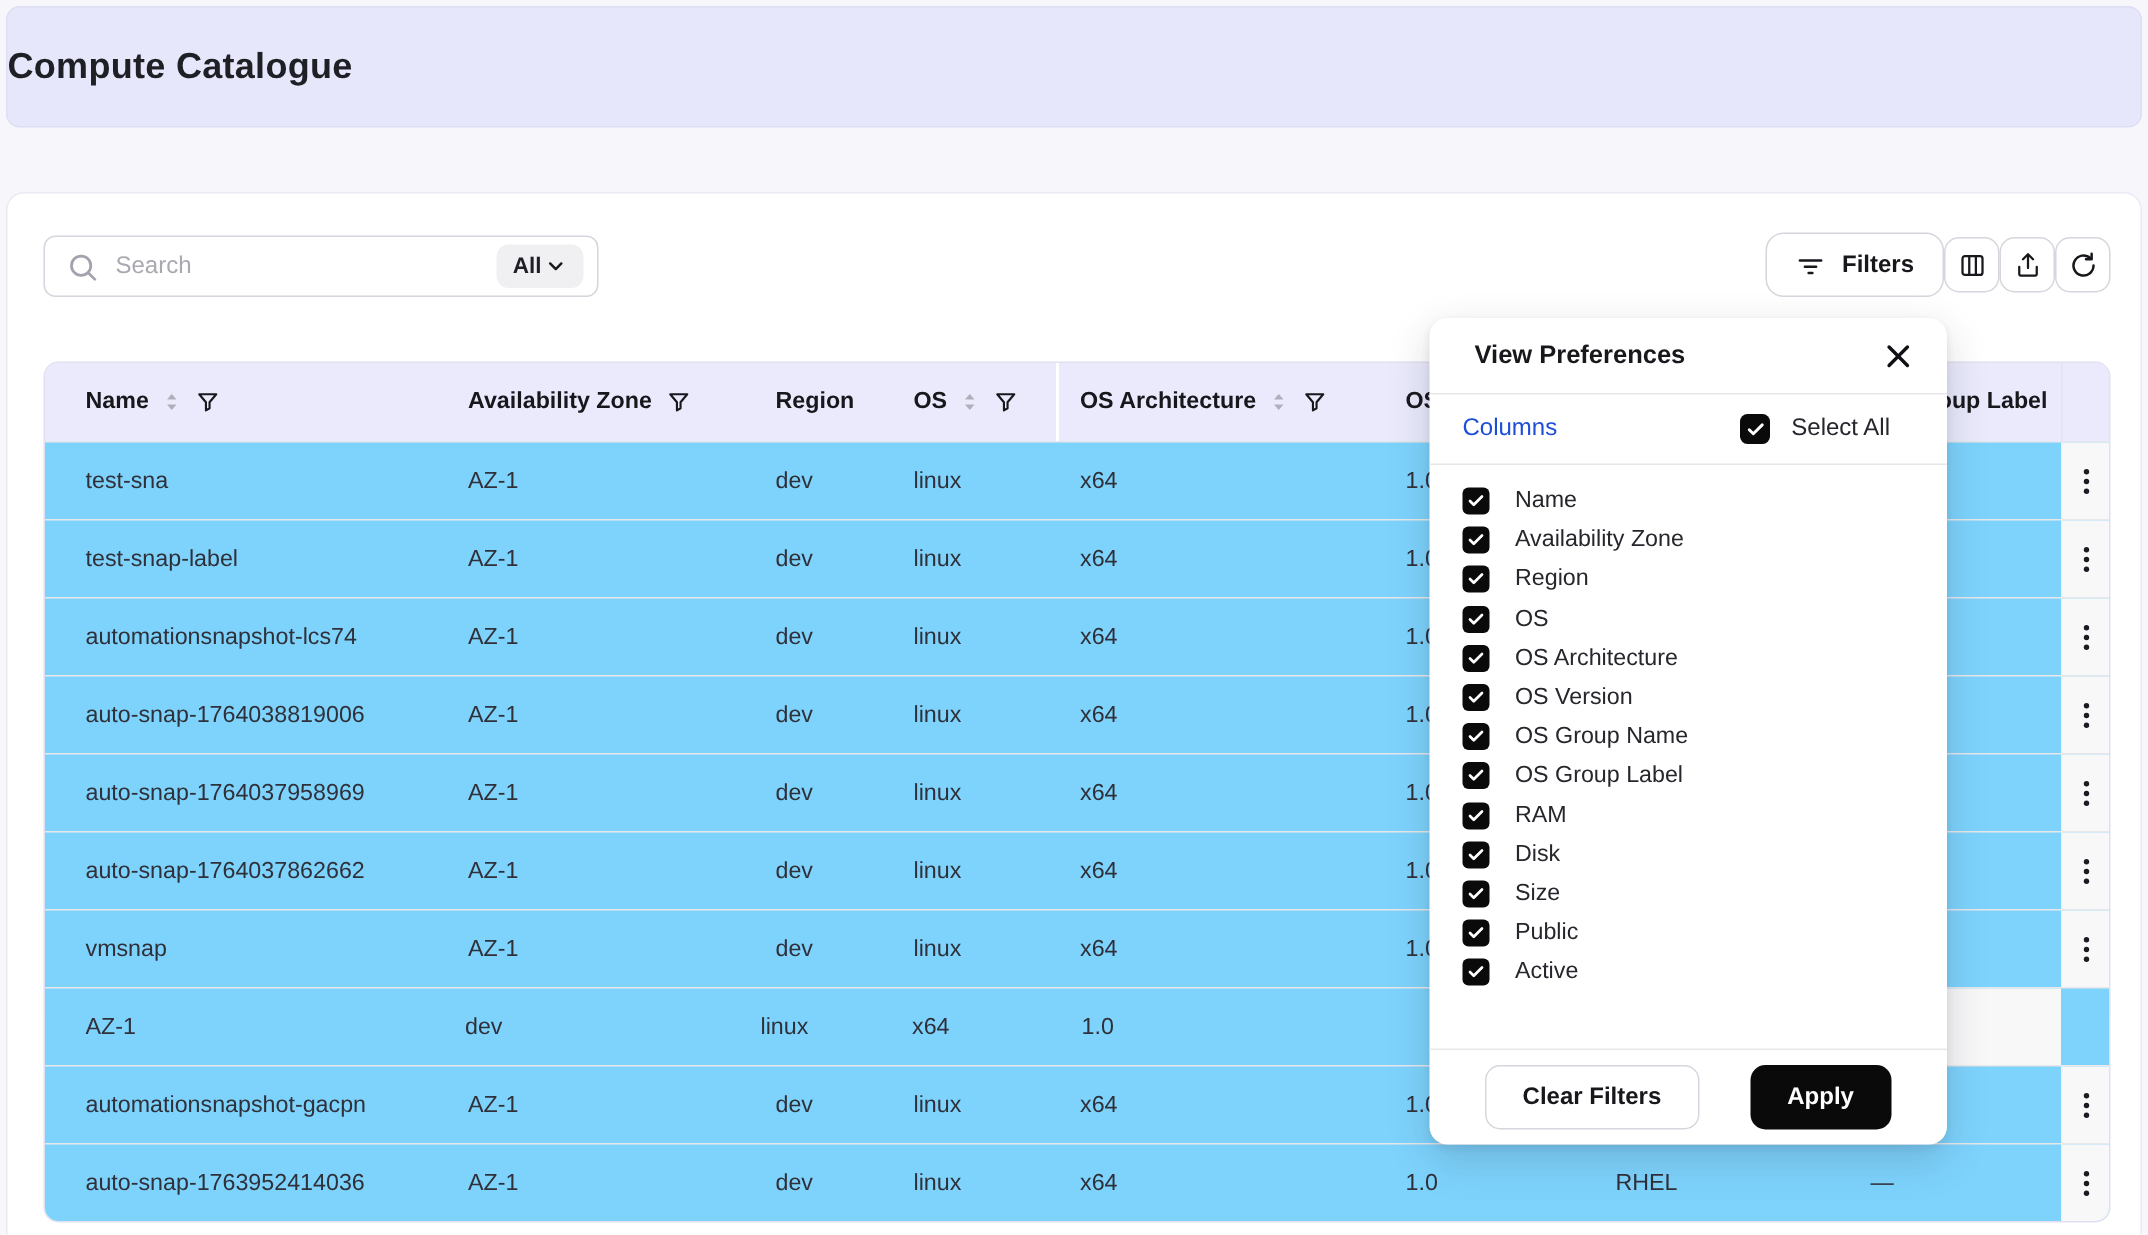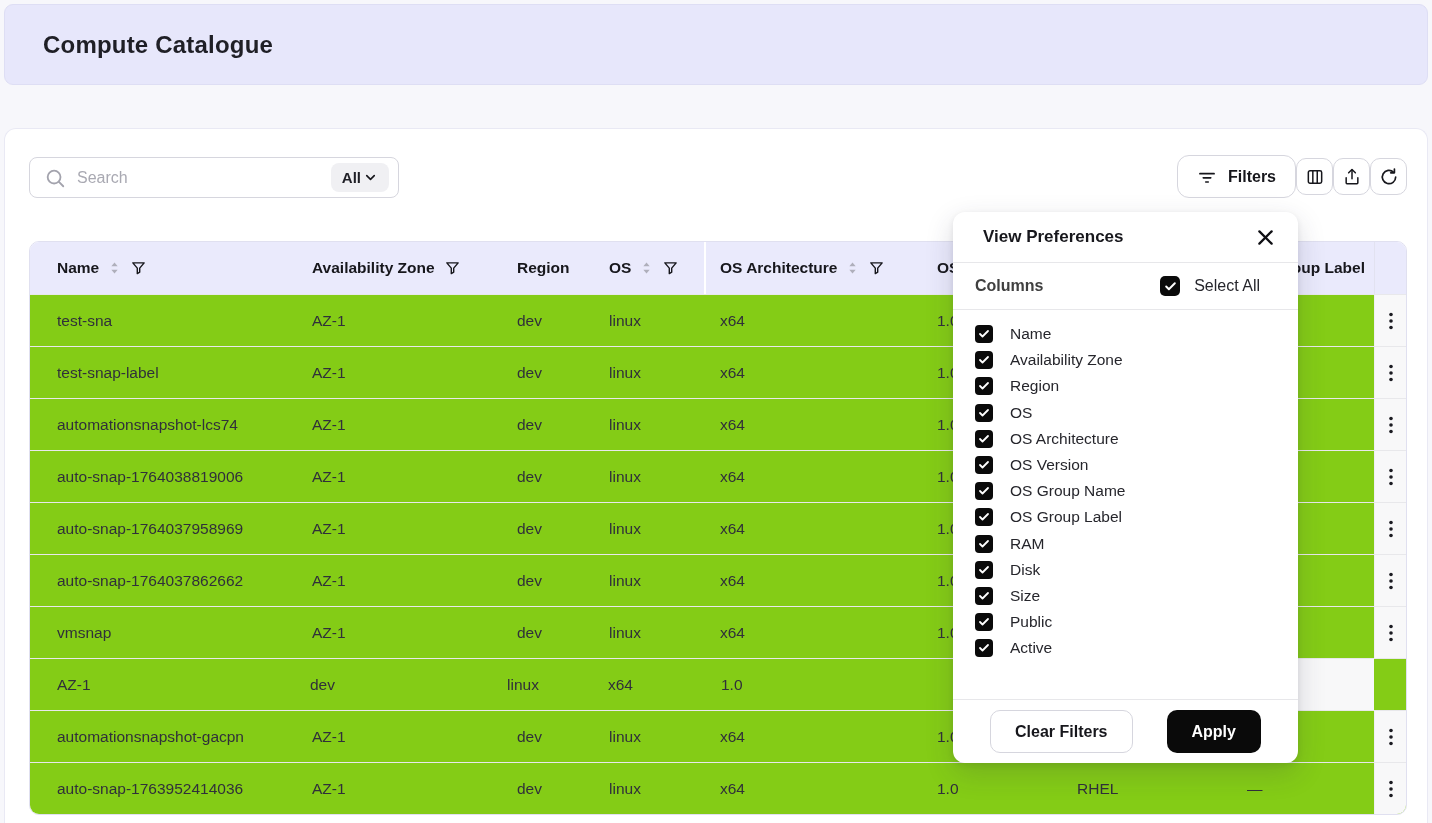--- a/index.html
+++ b/index.html
@@ -5,21 +5,21 @@
   * { box-sizing: border-box; margin: 0; padding: 0; }
   html,body { background:#F7F7FB; }
   #screen {
     position: relative; width: 1432px; height: 823px; overflow: hidden;
     background:#F7F7FB; font-family:"Liberation Sans", sans-serif; color:#1B1B22;
   }
   
   .banner {
     position:absolute; left:4px; top:4px; width:1424px; height:81px;
     background:#E7E7FB; border:1px solid #DEDEF4; border-radius:9px;
-    display:flex; align-items:center; padding-left:38px;
+    display:flex; align-items:center; 
   }
   .banner h1 { font-size:24px; font-weight:bold; color:#1F1F26; letter-spacing:.2px; }
   
   .card {
     position:absolute; left:4px; top:128px; width:1424px; height:700px;
     background:#fff; border:1px solid #E9E9F4; border-bottom:none;
     border-radius:12px 12px 0 0;
   }
   
   .search-box {
@@ -68,21 +68,21 @@
   .hcell { font-weight:bold; color:#17171C; gap:9px; }
   .cell { color:#30303A; }
   .c1 { padding-left:27px; } .c2 { padding-left:27px; } .c3 { padding-left:25px; }
   .c4 { padding-left:15px; } .c5 { padding-left:14px; } .c6 { padding-left:15px; }
   .c7 { padding-left:15px; } .c8 { padding-left:35px; }
   .hcell.c4 { border-right:2px solid #fff; }
   .hcell.c8 { padding-right:35px; }
   .c9 { justify-content:center; padding:0; }
   .cell.c9 { background:#F8F8F9; border-left:1px solid #EFEFF3; }
   .hcell.c9 { border-left:1px solid #E2E2F0; }
-  .trow { border-top:1px solid #E8E8EB; background:#84cc16; }
+  .trow { border-top:1px solid #E8E8EB; background:#7dd3fc; }
   .kebab {
     background:none; border:none; cursor:pointer; display:flex;
     align-items:center; justify-content:center; width:24px; height:36px;
   }
   .sort-ic, .funnel-ic { display:flex; align-items:center; cursor:pointer; }
   
   .popup {
     position:absolute; left:953px; top:212px; width:345px; height:551px;
     background:#fff; border-radius:12px; z-index:10;
     box-shadow:0 10px 28px rgba(45,45,70,.18), 0 2px 6px rgba(0,0,0,.08);
@@ -91,21 +91,21 @@
   .popup-head {
     height:50px; display:flex; align-items:center; justify-content:space-between;
     padding:0 20px 0 30px; flex:0 0 auto;
   }
   .popup-head .ttl { font-size:17px; font-weight:bold; color:#17171C; }
   .close-btn { background:none; border:none; cursor:pointer; display:flex; padding:2px; }
   .divider { height:1px; background:#E7E7EA; flex:0 0 auto; }
   .columns-row {
     height:46px; display:flex; align-items:center; padding:0 38px 0 22px; flex:0 0 auto;
   }
-  .columns-row .col-label { font-size:16px; color:#404040; flex:1;font-weight:bold; }
+  .columns-row .col-label { font-size:16px; color:#1d4ed8; flex:1; }
   .select-all { display:flex; align-items:center; gap:14px; cursor:pointer; }
   .select-all .lbl { font-size:16px; color:#26262C; }
   .opt-list { flex:1; padding:11px 0 0 22px; overflow:hidden; }
   .opt { display:flex; align-items:center; gap:17px; height:26.2px; }
   .opt .opt-label { font-size:15.5px; color:#26262C; }
   .cb {
     width:18px; height:18px; flex:0 0 auto; background:#0A0A0A; border-radius:4px;
     display:flex; align-items:center; justify-content:center; cursor:pointer;
   }
   .cb.big { width:20px; height:20px; border-radius:5px; }

